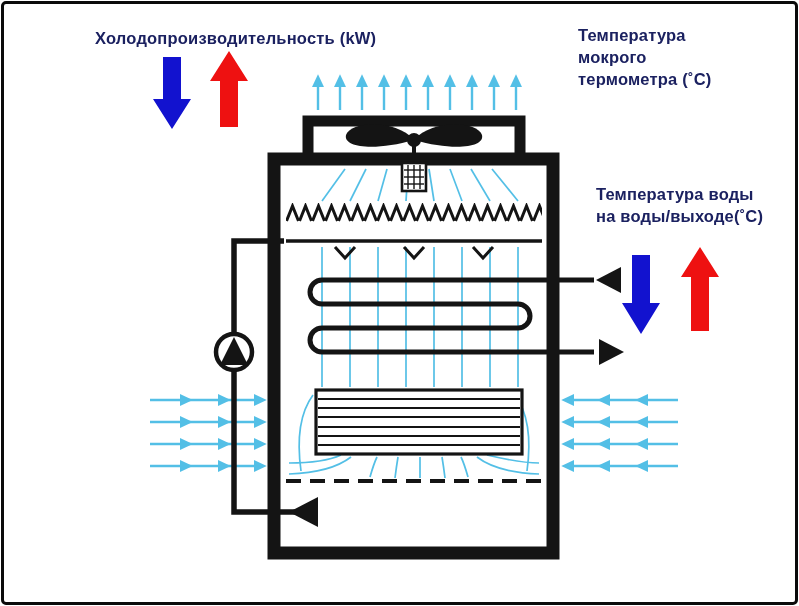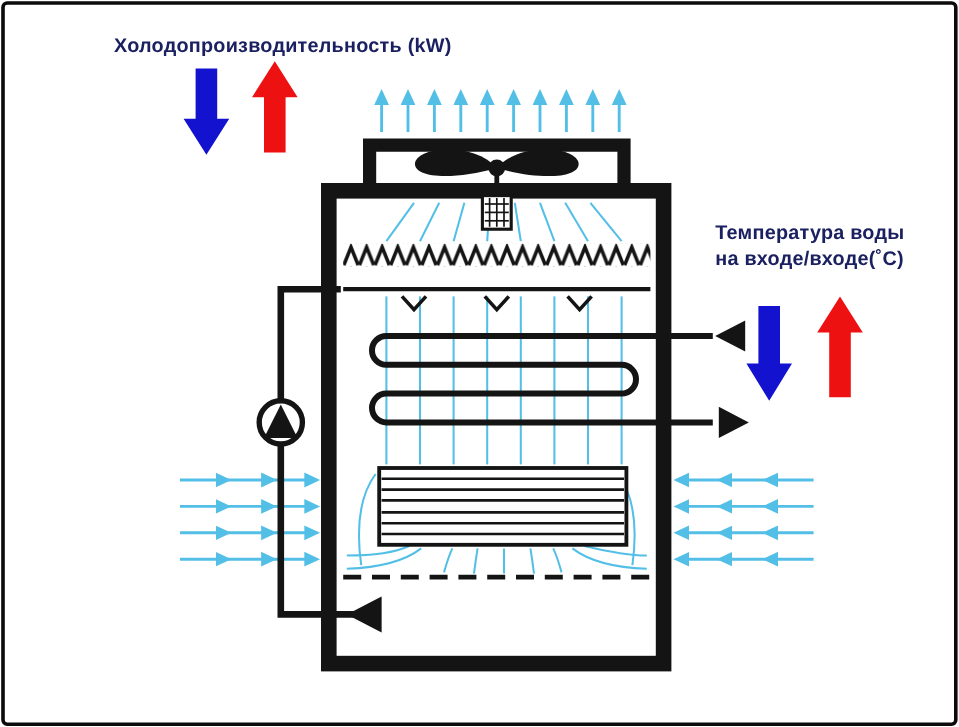--- a/index.html
+++ b/index.html
@@ -26,24 +26,29 @@
   .redf{fill:var(--arrow-red);stroke:none;}
 </style>
 </head>
 <body>
 
 <div class="stage">
   <div class="frame"></div>
 
   <div class="label" style="left:95px;top:27px">Холодопроизводительность (kW)</div>
 
+  <div class="label" style="left:578px;top:24px">
+    <div>Температура</div>
+    <div>мокрого</div>
+    <div>термометра (˚C)</div>
+  </div>
 
   <div class="label" style="left:596px;top:183px">
     <div>Температура воды</div>
-    <div>на входе/входе(˚C)</div>
+    <div>на воды/выходе(˚C)</div>
   </div>
 
   <svg width="799" height="606" viewBox="0 0 799 606" xmlns="http://www.w3.org/2000/svg">
     <defs>
       <marker id="airhead" markerUnits="userSpaceOnUse" markerWidth="14" markerHeight="14" viewBox="0 0 10 10" refX="6" refY="5" orient="auto">
         <path d="M0,0.6 L9.4,5 L0,9.4 Z" class="airf"></path>
       </marker>
       <pattern id="zigzag" patternUnits="userSpaceOnUse" x="286" y="203" width="13" height="19">
         <path d="M0.5,18 L6.5,3 L12.5,18" fill="none" stroke="#141414" stroke-width="3"></path>
       </pattern>

